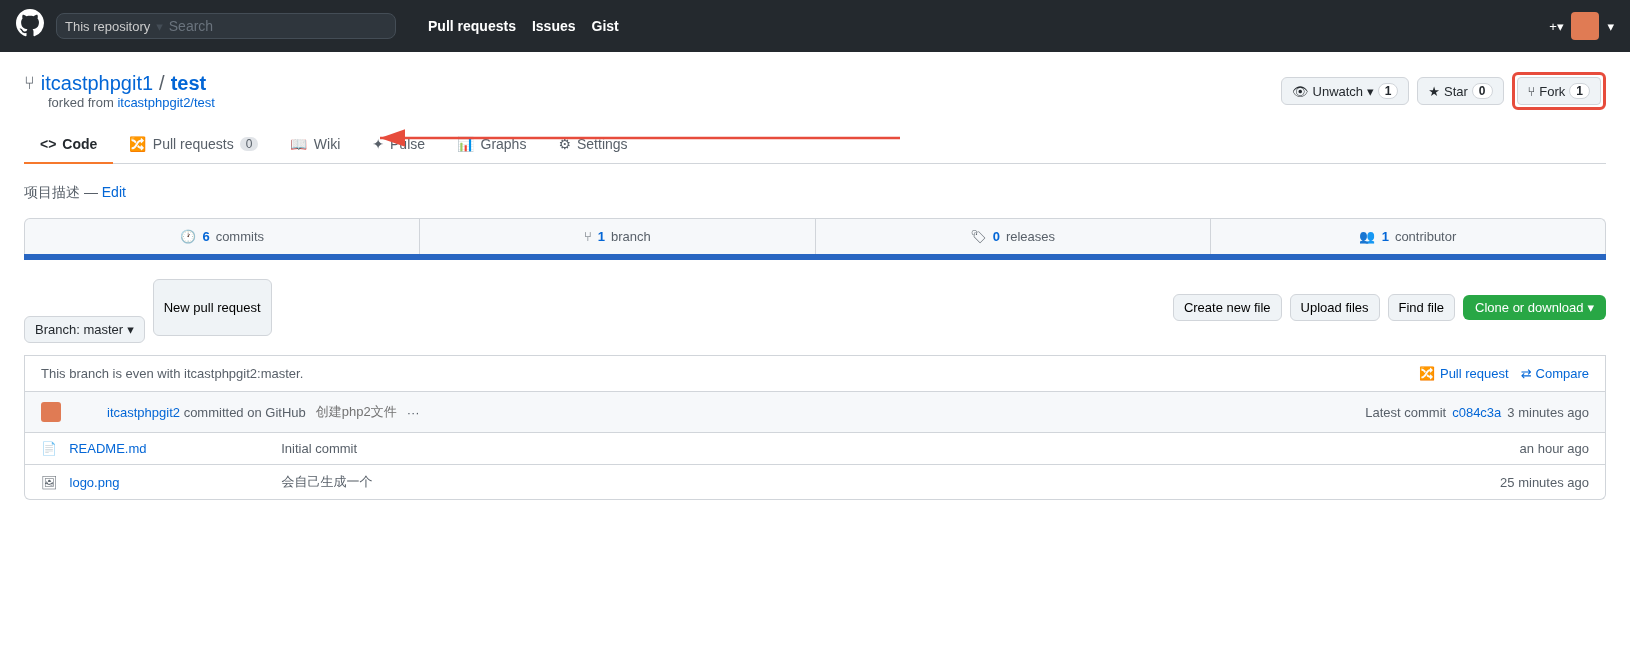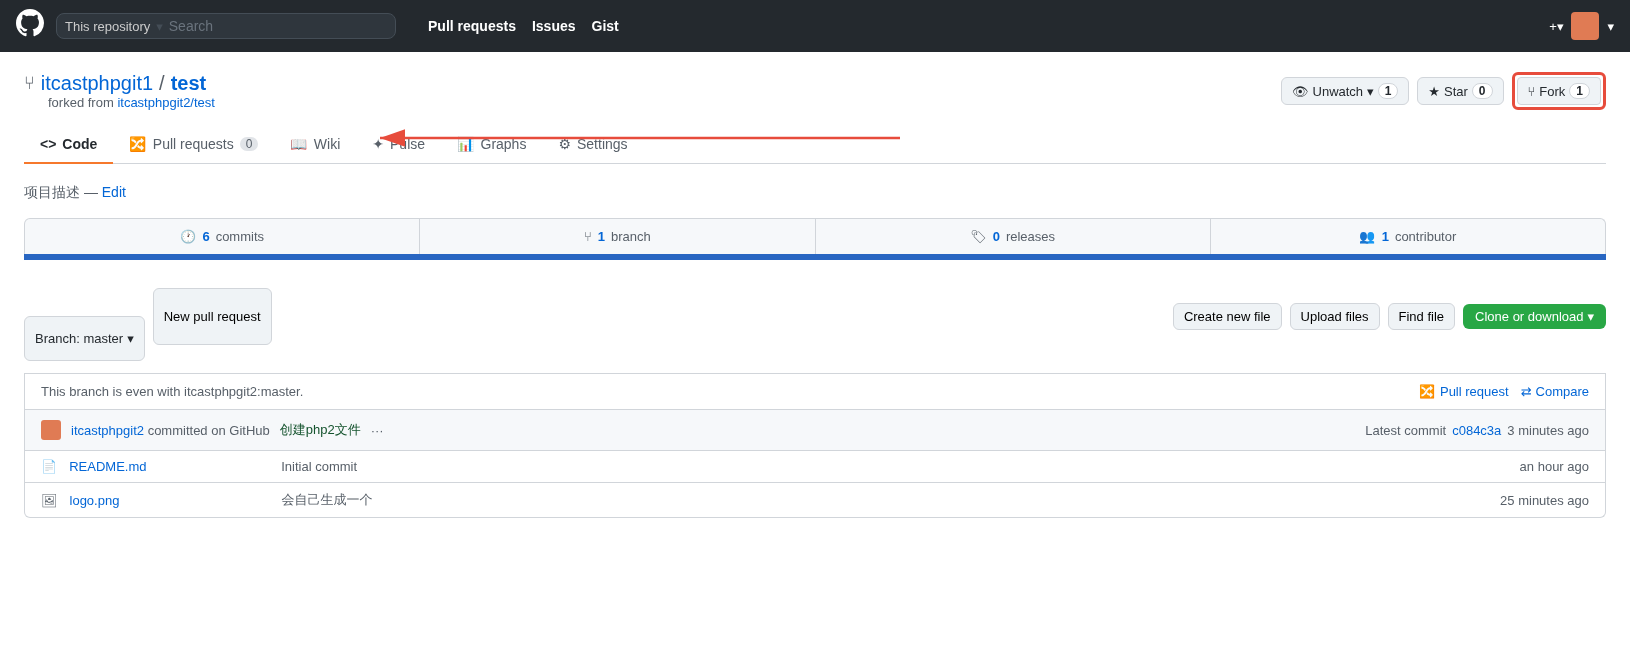--- a/index.html
+++ b/index.html
@@ -230,21 +230,21 @@
     .action-bar {
       display: flex;
       align-items: center;
       gap: 8px;
       padding: 12px 0;
       border-bottom: 1px solid #d1d5da;
     }
     .branch-select {
       border: 1px solid #d1d5da;
       border-radius: 6px;
-      padding: 14px 10px;
+      padding: 5px 10px;
       font-size: 13px;
       background: #eff3f6;
       cursor: pointer;
       display: flex;
       align-items: center;
       gap: 4px;
       margin-top: 44px;
     }
     .new-pr-btn {
       border: 1px solid #d1d5da;
@@ -301,22 +301,22 @@
       gap: 10px;
       background: #f6f8fa;
     }
     .commit-avatar {
       width: 20px; height: 20px;
       background: #e07b54;
       border-radius: 3px;
       display: inline-block;
     }
     .commit-text { font-size: 13px; color: #586069; }
-    .commit-text a { color: #0366d6; cursor: pointer; }
-    .commit-msg { font-size: 13px; color: #14532d; cursor: pointer; }
+    .commit-text a { color: #0366d6; cursor: pointer; margin-left: 36px; }
+    .commit-msg { font-size: 13px; color: #737373; cursor: pointer; }
     .commit-dots { font-size: 13px; color: #586069; cursor: pointer; }
     .commit-right { margin-left: auto; display: flex; align-items: center; gap: 6px; font-size: 13px; color: #586069; }
     .commit-hash { color: #0366d6; cursor: pointer; }
 
     
     .file-table { border: 1px solid #d1d5da; border-top: none; border-radius: 0 0 6px 6px; overflow: hidden; }
     .file-row {
       display: flex;
       align-items: center;
       padding: 8px 16px;

